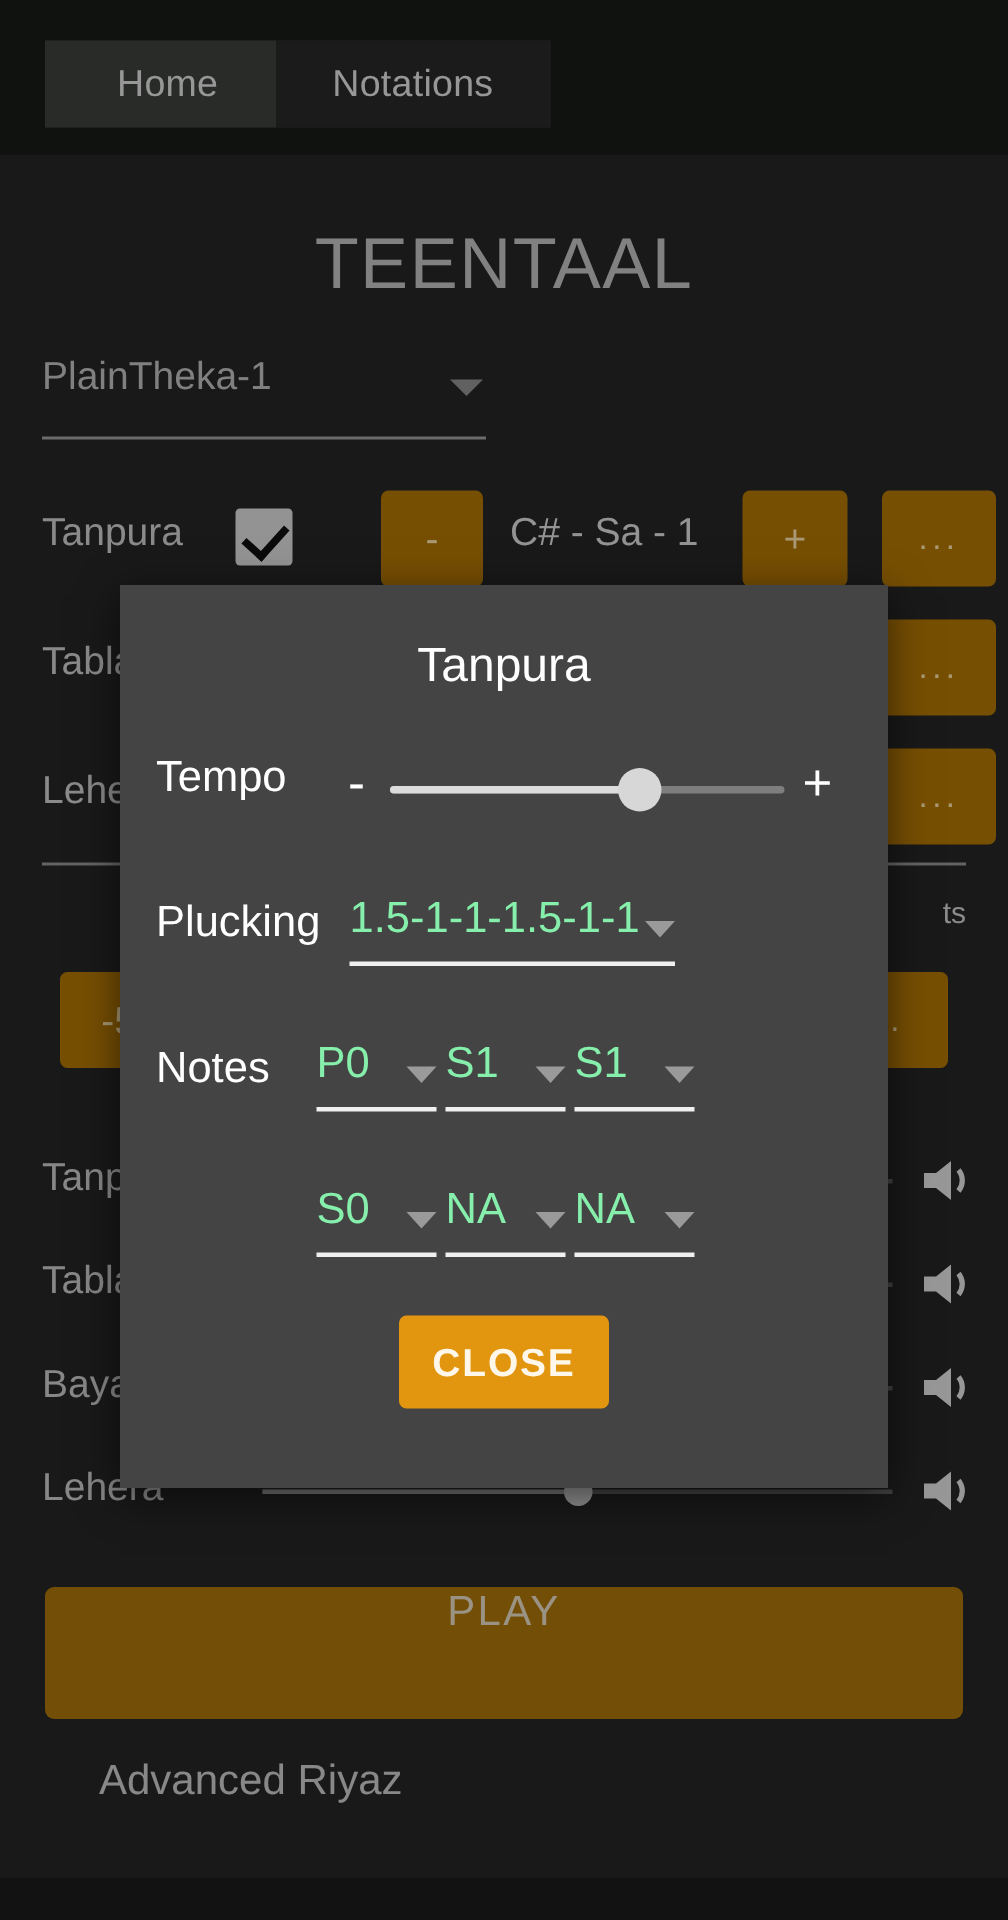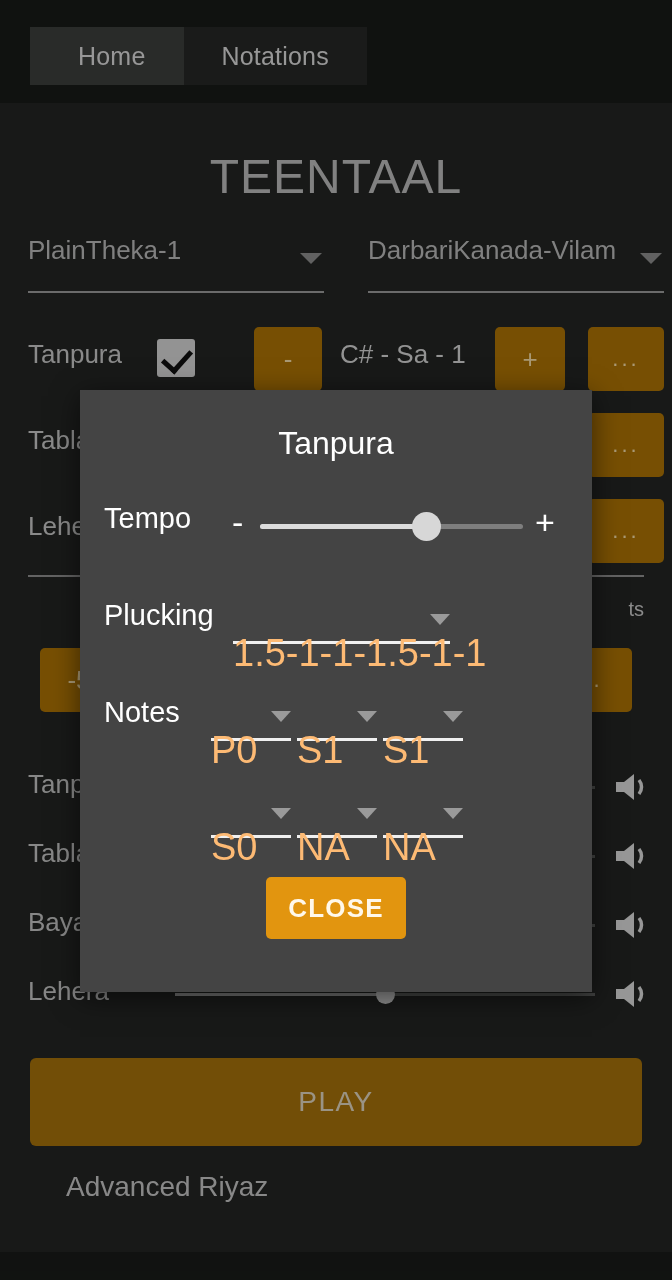--- a/index.html
+++ b/index.html
@@ -128,21 +128,21 @@
     background: #cfcfcf;
   }
   .spk { position: absolute; right: 22px; top: 18px; width: 36px; height: 32px; }
 
   
   .play-btn {
     position: absolute; left: 30px; top: 955px;
     width: 612px; height: 88px;
     background: #a4700b;
     border-radius: 6px;
-    display: flex; align-items: center; justify-content: center;
+    display: flex; justify-content: center;
     font-size: 28px; color: #ddd3bd;
     letter-spacing: 1.5px;
     cursor: pointer;
   }
   .adv {
     position: absolute; left: 30px; top: 1068px;
     font-size: 28px; color: #c3c3c3; margin-left: 36px;
   }
   .bottom-strip {
     position: absolute; left: 0; bottom: 0; width: 672px; height: 28px;
@@ -182,21 +182,21 @@
     width: 29px; height: 29px; border-radius: 50%; background: #d7d7d7;
   }
 
   .m-select {
     position: absolute;
     border-bottom: 3px solid #f0f0f0;
     height: 46px;
   }
   .m-select .v {
     position: absolute; left: 0; top: -2px;
-    font-size: 38px; color: #fdba74; white-space: nowrap; margin-top: 36px;
+    font-size: 29px; color: #86efac; white-space: nowrap;
   }
   .m-select .c {
     position: absolute; top: 16px;
     width: 0; height: 0;
     border-left: 10px solid transparent;
     border-right: 10px solid transparent;
     border-top: 11px solid #9a9a9a;
   }
 
   .close-btn {
@@ -228,24 +228,20 @@
 
   <div class="page">
 
     <div class="page-title">TEENTAAL</div>
 
     <div class="selector-row">
       <div class="selector left">
         <div class="val">PlainTheka-1</div>
         <div class="caret"></div>
       </div>
-      <div class="selector right">
-        <div class="val">DarbariKanada-Vilam</div>
-        <div class="caret"></div>
-      </div>
     </div>
 
     <div class="inst-row" style="top:222px;">
       <div class="inst-label">Tanpura</div>
       <div class="chk"></div>
       <div class="btn-orange" style="left:254px;top:2px;width:68px;height:64px;">
         <span>-</span>
       </div>
       <div class="pitch" style="left:340px;">C# - Sa - 1</div>
       <div class="btn-orange" style="left:495px;top:2px;width:70px;height:64px;">

